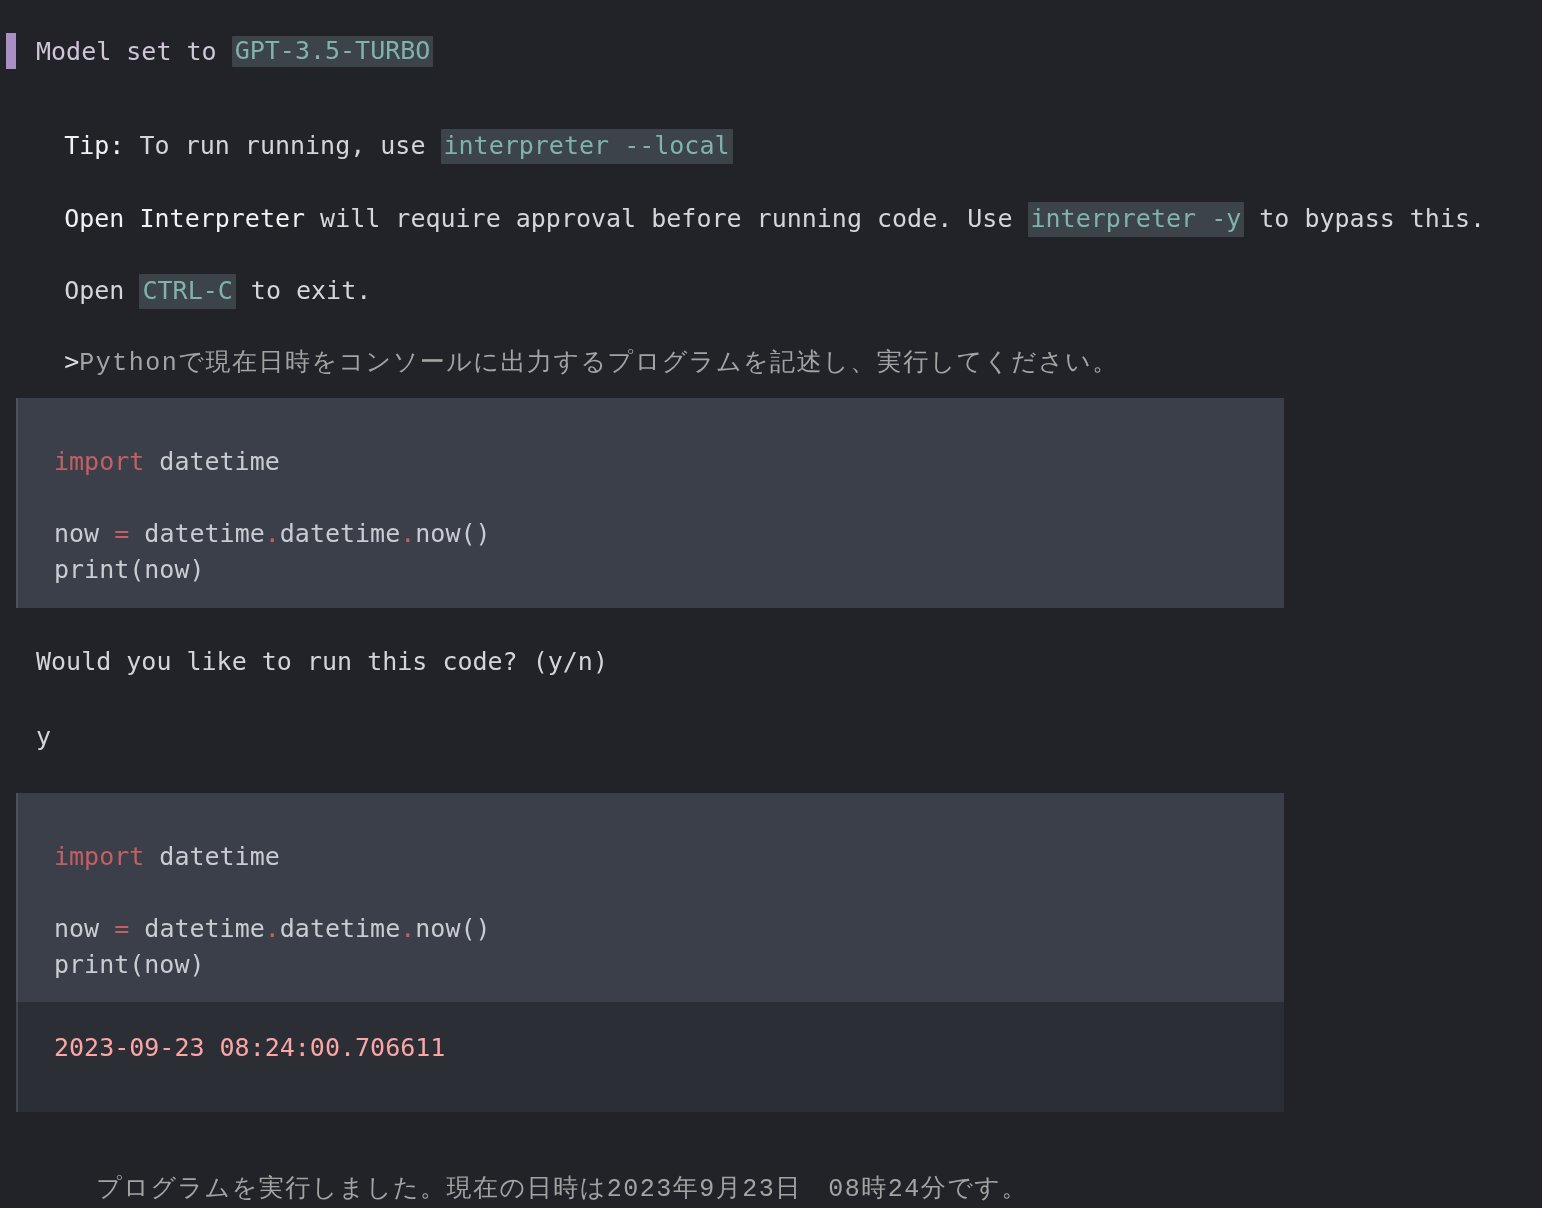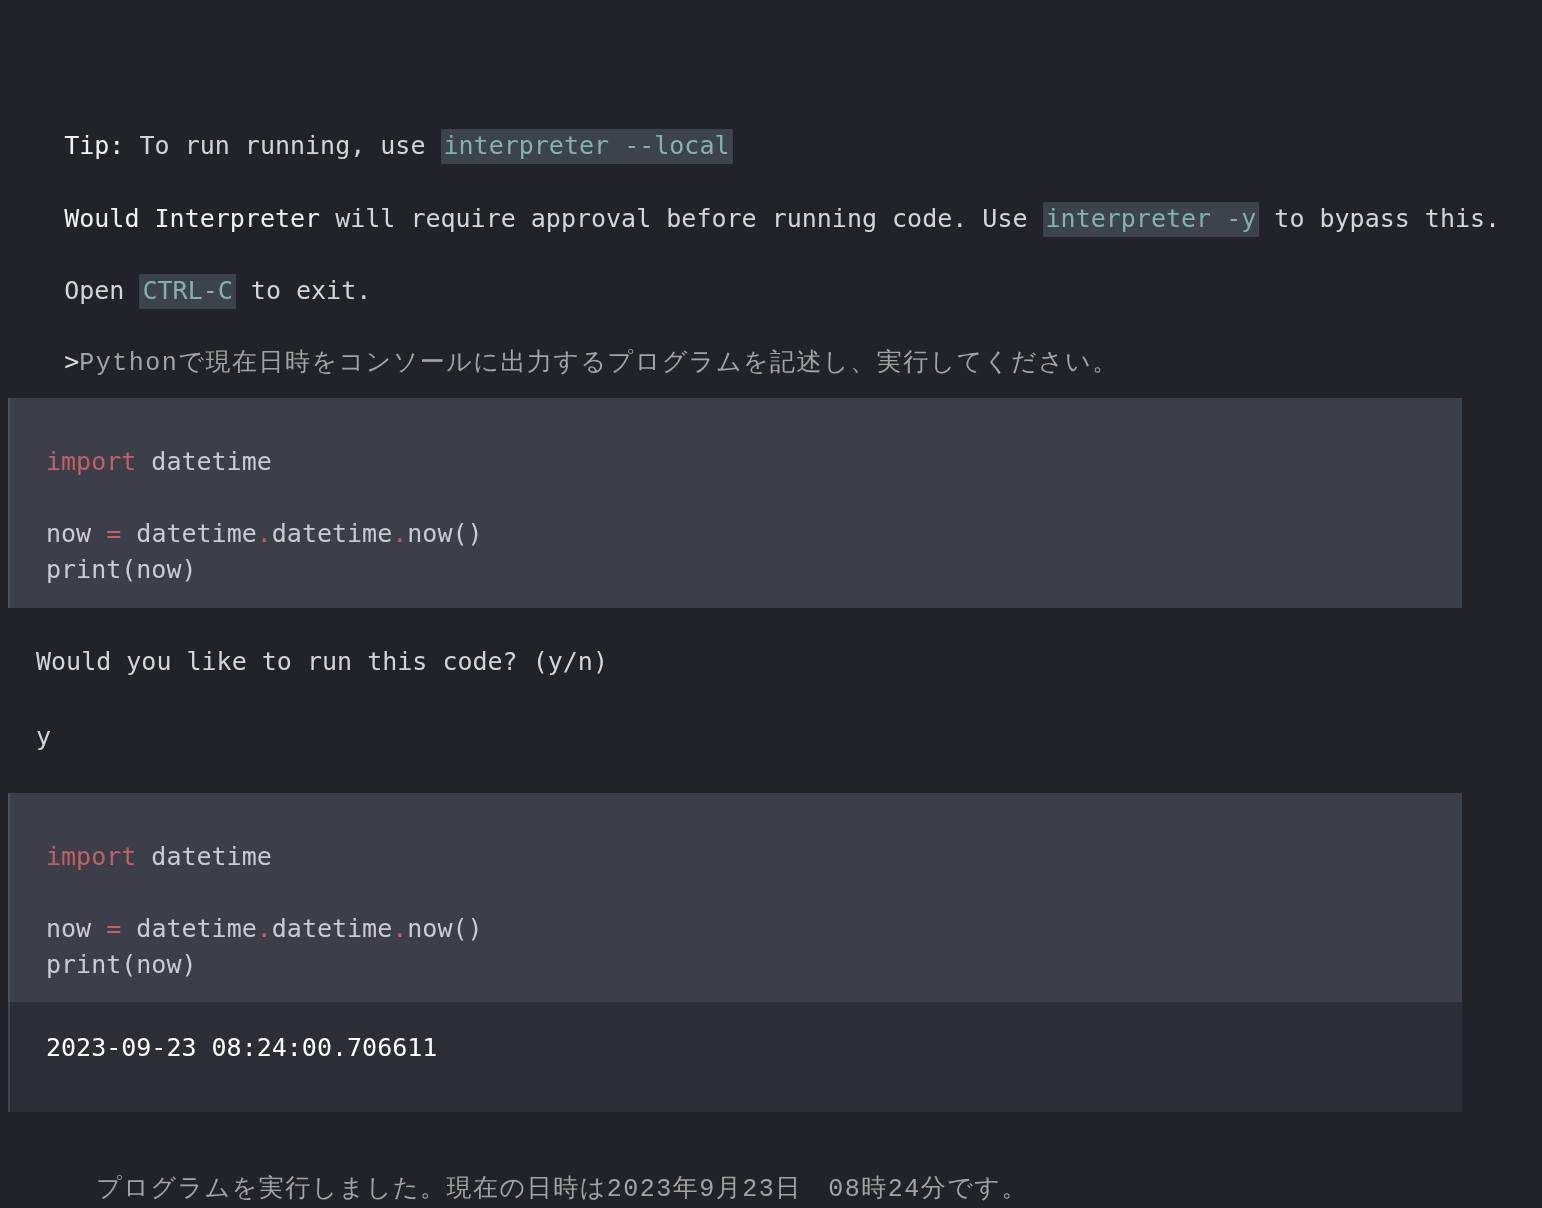--- a/index.html
+++ b/index.html
@@ -68,22 +68,22 @@
     flex: 0 0 auto;
   }
   .model-text {
     color: #cfc6d8;
     white-space: pre;
   }
 
   
   .panel {
     position: absolute;
-    left: 8px;
-    width: 1454px;
+    left: 16px;
+    width: 1268px;
     box-sizing: border-box;
     border-left: 2px solid #4a515c;
   }
   .panel.code {
     background: #3a3f49;
   }
   .panel.output {
     background: #2b2f35;
     border-left: 2px solid #3f454e;
   }
@@ -96,21 +96,21 @@
   }
   .code-inner .blank { display: block; height: 36px; }
   .kw  { color: #c45f63; }
   .op  { color: #c45f63; }
   .dot { color: #c45f63; }
   .id  { color: #c9ccd1; }
 
   .output-inner {
     padding: 28px 0 0 36px;
     white-space: pre;
-    color: #ffffff;
+    color: #fca5a5;
     font-size: 25px;
     line-height: 36px;
   }
 
   
   .jp {
     font-family: Liberation Mono, monospace;
     font-size: 25px;
     letter-spacing: 1.5px;
     color: #a3a3a3;
@@ -119,27 +119,32 @@
   .mono-inline {
     font-family: "DejaVu Sans Mono", "Liberation Mono", monospace;
     letter-spacing: 0;
   }
 </style>
 </head>
 <body>
 
 <div class="terminal">
 
+  <div class="model-line">
+    <div class="purple-bar"></div>
+    <span class="model-text">Model set to </span>
+    <span class="chip">GPT-3.5-TURBO</span>
+  </div>
 
   <div class="row flush" style="top:108px;">
     <span class="bold">Tip:</span><span> To run running, use </span><span class="chip">interpreter --local</span>
   </div>
 
   <div class="row flush" style="top:181px;">
-    <span class="bold">Would Interpreter</span><span> will require approval before running code. Use </span><span class="chip">interpreter -y</span><span> to bypass this.</span>
+    <span class="bold">Open Interpreter</span><span> will require approval before running code. Use </span><span class="chip">interpreter -y</span><span> to bypass this.</span>
   </div>
 
   <div class="row flush" style="top:253px;">
     <span>Open </span><span class="chip">CTRL-C</span><span> to exit.</span>
   </div>
 
   <div class="row flush" style="top:324px;">
     <span class="jp mono-inline" style="color:#dcdee1;">&gt;</span><span class="jp">Pythonで現在日時をコンソールに出力するプログラムを記述し、実行してください。</span>
   </div>
 

